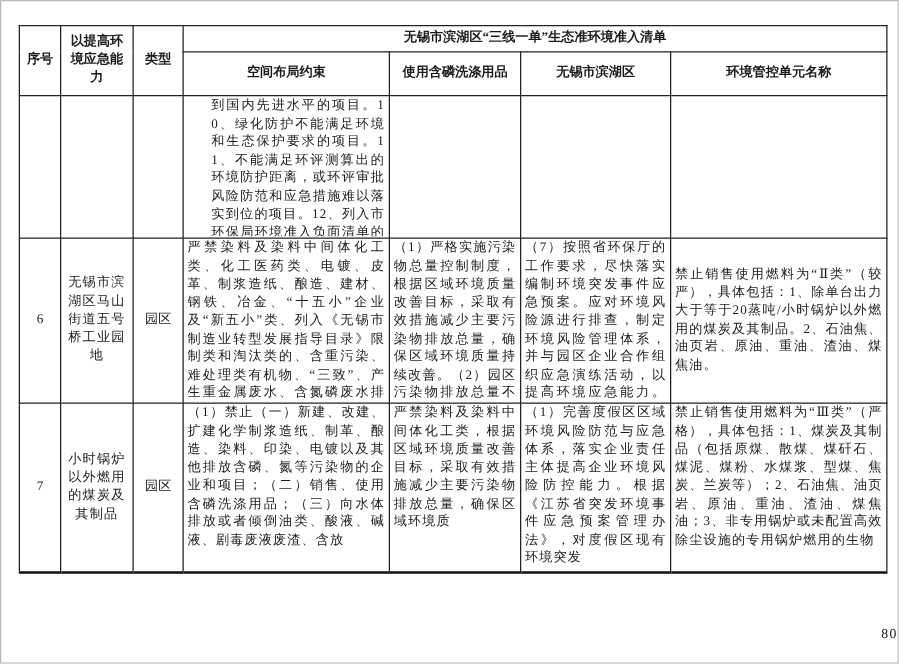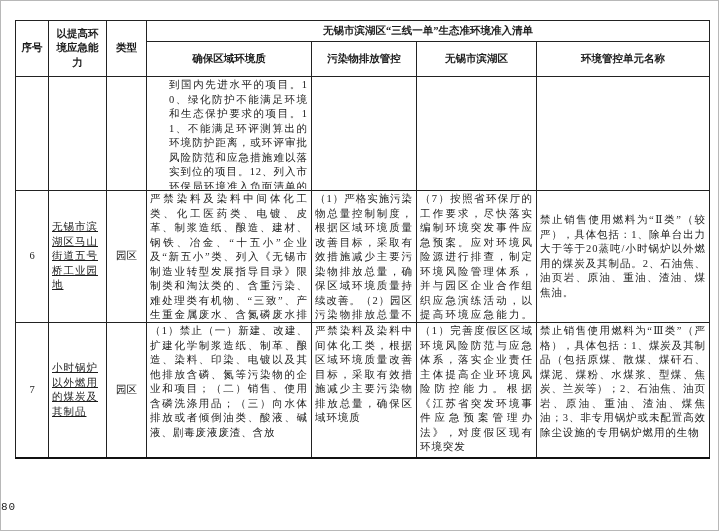--- a/index.html
+++ b/index.html
@@ -12,30 +12,30 @@
     position:absolute;left:14px;top:19px;width:694px;
     border-collapse:collapse;table-layout:fixed;
   }
   table.doc th,table.doc td{
     border:1px solid #222;padding:1px 3px;overflow:hidden;
     font-size:10.5px;line-height:14.5px;vertical-align:middle;
   }
   table.doc tr.table-bottom td{border-bottom:2px solid #111;}
   th{font-weight:bold;text-align:center;}
   td.c-no,td.c-type{text-align:center;font-size:11px;}
-  td.c-unit{text-align:left;letter-spacing:1px;line-height:17px;text-decoration:underline;}
+  td.c-unit{text-align:center;letter-spacing:1px;line-height:17px;}
   .cellbox{
     overflow:hidden;text-align:justify;text-justify:inter-character;
     word-break:break-all;letter-spacing:0.9px;
   }
   .h115{height:111px;margin-left:19px;} .h185{height:129px;} .h116{height:132px;}
   .v-mid{display:flex;flex-direction:column;justify-content:center;}
   .page-number{
-    position:absolute;left:0;right:0;top:500px;text-align:left;
-    font-size:11px;letter-spacing:1px;font-family:Liberation Mono, monospace;
+    position:absolute;left:0;right:0;top:500px;text-align:right;
+    font-size:11px;letter-spacing:1px;
   }
 </style>
 </head>
 <body>
 
 <div class="page">
   <table class="doc">
     <colgroup>
       <col style="width:33px">
         <col style="width:58px">
@@ -46,22 +46,22 @@
       <col style="width:173px">
     </colgroup>
     <thead>
       <tr style="height:21px">
         <th rowspan="2">序号</th>
         <th rowspan="2">以提高环境应急能力</th>
         <th rowspan="2">类型</th>
         <th colspan="4">无锡市滨湖区“三线一单”生态准环境准入清单</th>
       </tr>
       <tr style="height:35px">
-        <th>确保区域环境质</th>
-        <th>污染物排放管控</th>
+        <th>空间布局约束</th>
+        <th>使用含磷洗涤用品</th>
         <th>无锡市滨湖区</th>
         <th>环境管控单元名称</th>
       </tr>
     </thead>
     <tbody>
       <tr>
         <td class="c-no"></td>
         <td class="c-unit"></td>
         <td class="c-type"></td>
         <td>

